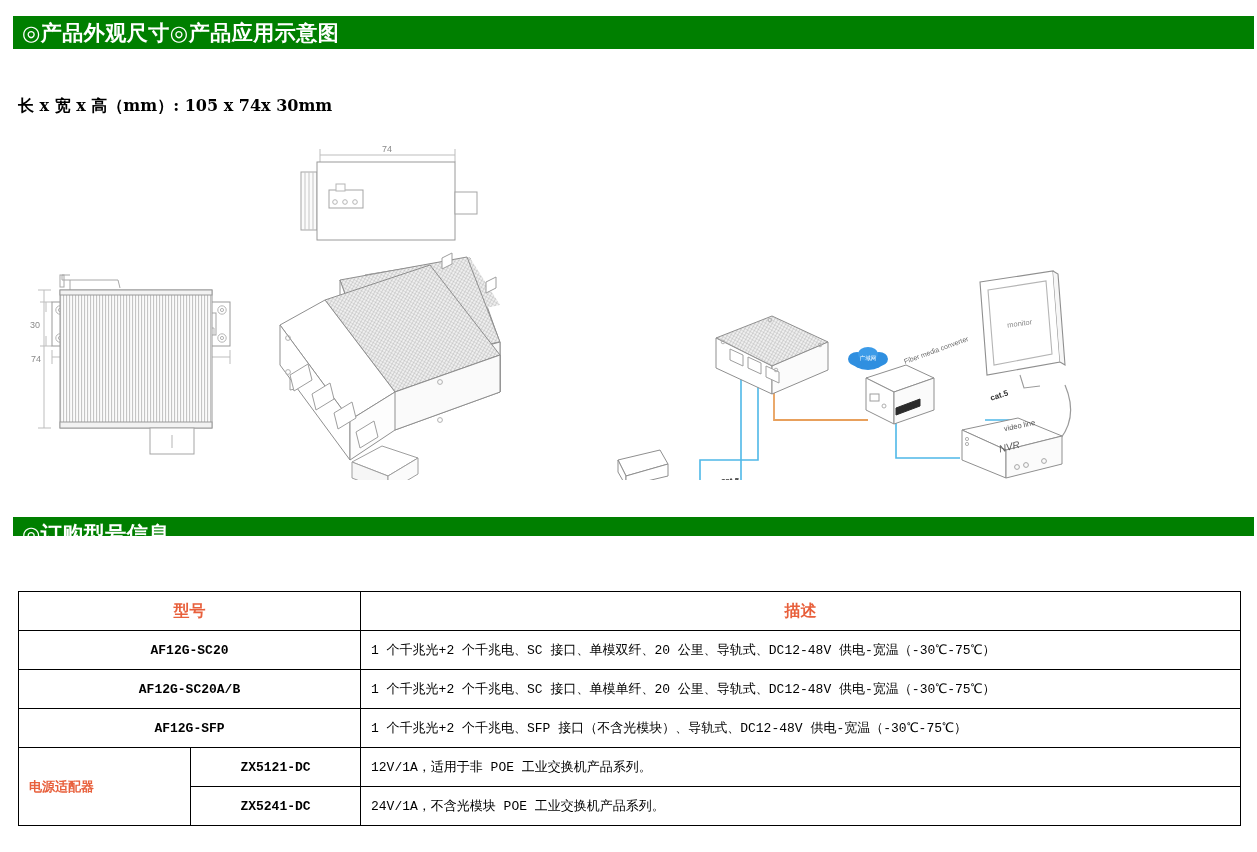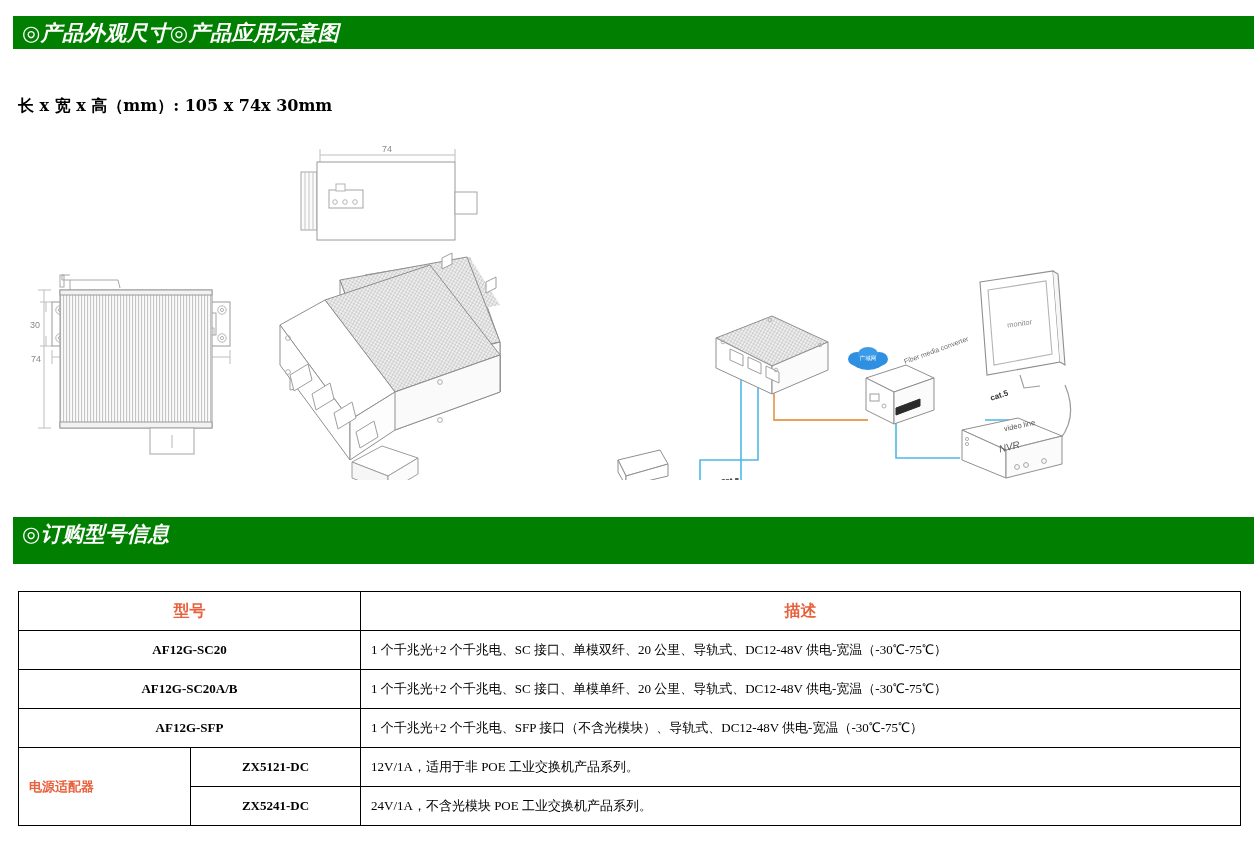--- a/index.html
+++ b/index.html
@@ -6,40 +6,40 @@
   body{
     width:1257px;height:852px;position:relative;overflow:hidden;
     font-family:"Liberation Serif","DejaVu Serif",serif;
     color:#000;
   }
   
   .section-bar{
     position:absolute;left:13px;background:#007F00;color:#ffffff;
     font-family:"DejaVu Serif","Liberation Serif",serif;
     font-weight:bold;font-size:21px;line-height:33px;
-    padding:0 0 0 9px;letter-spacing:.5px;white-space:nowrap;font-style:italic;
+    padding:0 0 0 9px;letter-spacing:.5px;white-space:nowrap;
   }
   #bar-dimension{top:16px;width:1232px;height:33px;}
-  #bar-ordering{top:517px;width:1232px;height:47px;}
+  #bar-ordering{top:517px;width:1232px;height:19px;}
 
   
   #dim-caption{
     position:absolute;left:18px;top:96px;font-size:16px;font-weight:bold;
     font-family:"DejaVu Serif","Liberation Serif",serif;white-space:nowrap;
   }
 
   
   #drawings{position:absolute;left:0;top:130px;width:1257px;height:350px;}
   #drawings svg{display:block;}
 
   
   #ordering-table{
     position:absolute;left:18px;top:591px;width:1222px;
     border-collapse:collapse;table-layout:fixed;
-    font-family:Liberation Serif, serif;
+    font-family:Liberation Mono, monospace;
   }
   #ordering-table td,#ordering-table th{
     border:1px solid #000;padding:0 10px;font-size:13px;
     font-weight:bold;vertical-align:middle;
   }
   #ordering-table .hdr{
     color:#E8603C;text-align:center;height:38px;font-size:16px;
   }
   #ordering-table .model-cell{text-align:center;height:38px;white-space:nowrap;}
   #ordering-table .desc-cell{text-align:left;height:38px;font-weight:normal;}

